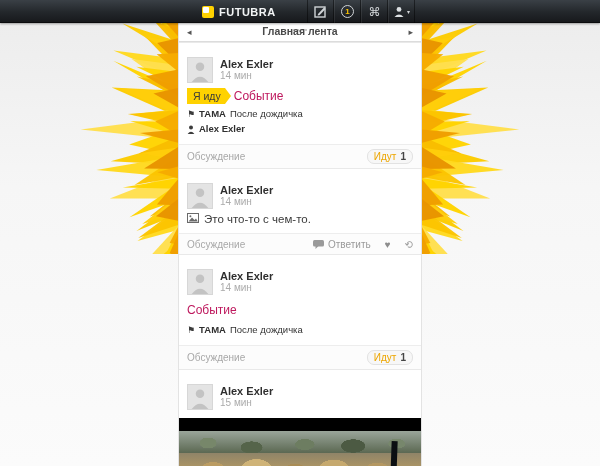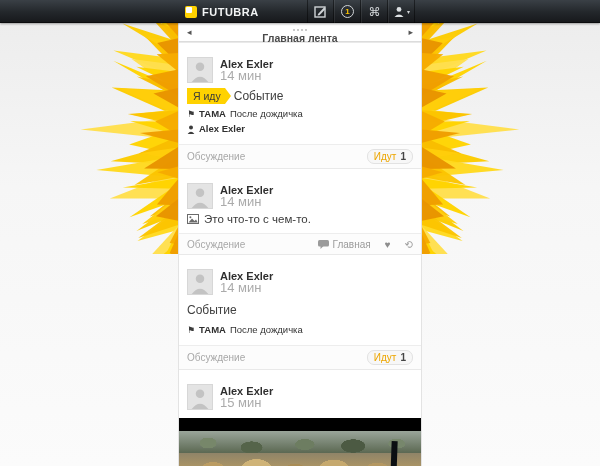--- a/index.html
+++ b/index.html
@@ -6,21 +6,21 @@
   html,body { width:600px; height:466px; }
   body { font-family:"Liberation Sans","DejaVu Sans",sans-serif; overflow:hidden; }
   .page { position:relative; width:600px; height:466px; overflow:hidden;
           background:linear-gradient(180deg,#ececec 0%,#f6f6f6 40%,#fbfbfb 100%); }
 
   
   .topbar { position:absolute; top:0; left:0; right:0; height:23px; z-index:5;
             background:linear-gradient(180deg,#3a4046 0%,#23272b 55%,#17191c 100%);
             border-bottom:1px solid #0b0c0e; box-shadow:0 1px 2px rgba(0,0,0,.35);
             display:flex; align-items:center; }
-  .brand { position:absolute; left:185px; top:0; height:23px; display:flex; align-items:center; gap:5px; }
+  .brand { position:absolute; left:202px; top:0; height:23px; display:flex; align-items:center; gap:5px; }
   .brand-icon { width:12px; height:12px; background:#ffd200; border-radius:2px; position:relative; }
   .brand-icon::after { content:""; position:absolute; left:1px; top:1px; width:6px; height:6px; background:#fdfdfd; border-radius:1px; }
   .brand-name { color:#f2f4f5; font-size:11px; font-weight:bold; letter-spacing:.5px; }
   .top-icons { position:absolute; right:185px; top:0; height:23px; display:flex; }
   .top-btn { width:27px; height:23px; display:flex; align-items:center; justify-content:center;
              border-left:1px solid rgba(255,255,255,.08); border-right:1px solid rgba(0,0,0,.45); cursor:pointer; }
   .top-btn:first-child { border-left:1px solid rgba(0,0,0,.45); }
   .top-btn svg { display:block; }
   .cmd-glyph { color:#d7dbde; font-size:12px; line-height:1; }
   .notif-circle { width:13px; height:13px; border:1px solid #cfd3d6; border-radius:50%;
@@ -30,46 +30,46 @@
 
   
   .decor { position:absolute; top:22px; z-index:1; }
   .decor-left  { left:43px; }
   .decor-right { right:43px; }
 
   
   .feed { position:absolute; left:178px; top:23px; width:244px; min-height:443px; z-index:3;
           background:#fff; border-left:1px solid #e3e3e3; border-right:1px solid #e3e3e3; }
   .feed-header { position:relative; height:19px; border-bottom:1px solid #dcdcdc; background:#fff; }
-  .feed-title { position:absolute; left:0; right:0; top:9px; text-align:center;
+  .feed-title { position:absolute; left:0; right:0; top:2px; text-align:center;
                 font-size:10.5px; font-weight:bold; color:#4a4a4a; }
   .carousel-dots { position:absolute; left:0; right:0; top:1px; text-align:center; line-height:3px; }
   .carousel-dots i { display:inline-block; width:2px; height:2px; border-radius:50%; background:#b9b9b9; margin:0 1px; }
   .feed-arrow { position:absolute; top:4px; font-size:9px; color:#555; cursor:pointer; line-height:11px; }
   .feed-arrow.prev { left:8px; }
   .feed-arrow.next { right:8px; }
 
   .post { border-top:1px solid #e9e9e9; }
   .post:first-of-type { border-top:none; }
   .post-body { padding:14px 8px 6px 8px; }
   .post-head { display:flex; gap:7px; margin-bottom:4px; }
   .avatar { width:26px; height:26px; flex:0 0 26px; background:#e4e4e4; border:1px solid #d7d7d7; }
   .author { font-size:11px; font-weight:bold; color:#2f2f2f; line-height:12px; margin-top:1px; cursor:pointer; }
-  .time { font-size:13px; color:#ababab; line-height:11px; }
+  .time { font-size:10px; color:#ababab; line-height:11px; }
 
   .badge-row { display:flex; align-items:center; gap:6px; margin:5px 0 4px 0; }
   .going-flag { background:#ffd200; color:#3a3a3a; font-size:10.5px; padding:2px 4px 2px 6px; position:relative; line-height:12px;text-align:center; }
   .going-flag::after { content:""; position:absolute; right:-6px; top:0; width:0; height:0;
                        border-top:8px solid transparent; border-bottom:8px solid transparent; border-left:6px solid #ffd200; }
-  .post-title { font-size:12px; color:#404040; margin-left:3px; }
+  .post-title { font-size:12px; color:#be185d; margin-left:3px; }
   .title-row { margin:5px 0 6px 0; }
   .meta-row { display:flex; align-items:center; gap:4px; font-size:9.5px; color:#333; margin:3px 0; line-height:12px; }
   .meta-ic { font-size:9px; color:#3c3c3c; line-height:10px; }
   .meta-strong { font-weight:bold; color:#2f2f2f; }
-  .text-row { display:flex; align-items:center; gap:5px; font-size:11.5px; color:#3a3a3a; margin:4px 0 2px 0; }
+  .text-row { display:flex; align-items:flex-start; gap:5px; font-size:11.5px; color:#3a3a3a; margin:4px 0 2px 0; }
 
   .post-footer { border-top:1px solid #ededed; background:#fcfcfc; padding:4px 8px;
                  display:flex; align-items:center; justify-content:space-between; min-height:21px;text-align:right; }
   .discussion { font-size:10px; color:#a8a8a8; cursor:pointer; }
   .going-box { border:1px solid #e2e2e2; background:#f7f7f7; border-radius:7px; padding:1px 6px;
                font-size:10px; cursor:pointer; display:flex; gap:4px; align-items:center; }
   .going-word { color:#eda600; }
   .going-count { color:#444; font-weight:bold; }
   .actions { display:flex; align-items:center; gap:14px; }
   .act { display:flex; align-items:center; gap:4px; color:#9a9a9a; font-size:10px; cursor:pointer; }
@@ -324,21 +324,21 @@
         </div>
       </div>
       <div class="post-footer">
         <span class="discussion">Обсуждение</span>
         <span class="actions">
           <span class="act">
             <svg width="11" height="9" viewBox="0 0 11 9">
               <rect x="0" y="0" width="11" height="6.5" rx="1.5" fill="#9a9a9a"></rect>
               <path d="M2.5 6 L2.5 9 L5.5 6 Z" fill="#9a9a9a"></path>
             </svg>
-            <span>Главная</span>
+            <span>Ответить</span>
           </span>
           <span class="act heart">
             <span>♥</span>
           </span>
           <span class="act repub">
             <span>⟲</span>
           </span>
         </span>
       </div>
     </div>

